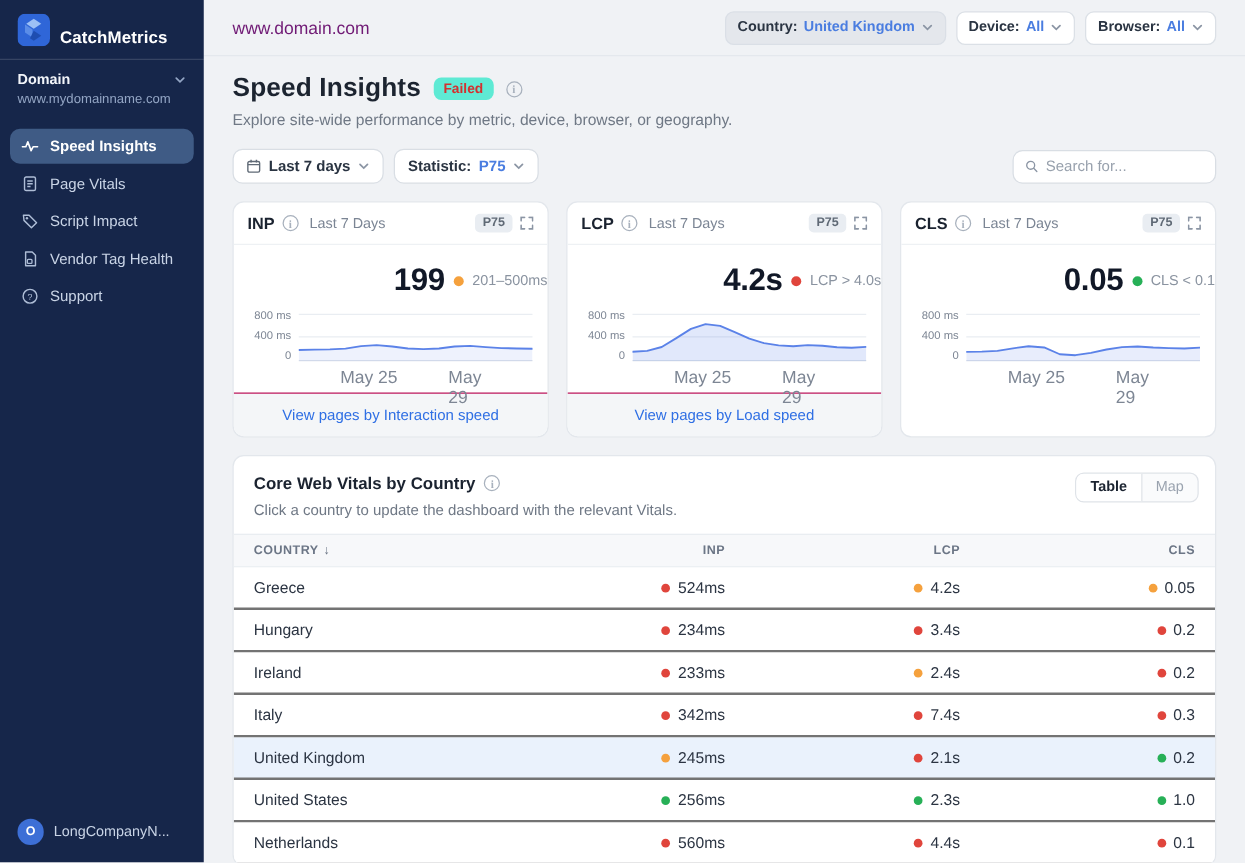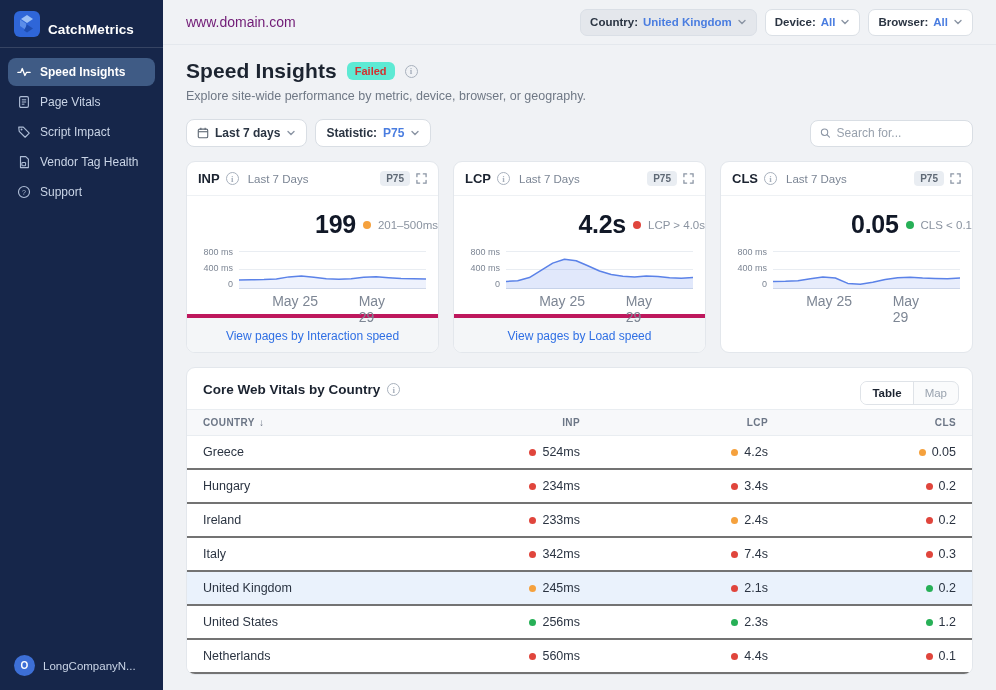--- a/index.html
+++ b/index.html
@@ -115,21 +115,21 @@
   .yaxis .t0 { top:-4px; } .yaxis .t1 { top:12px; } .yaxis .t2 { top:28px; }
   .plot { flex:1; }
   .grid-area { position:relative; height:38px; }
   .gl { position:absolute; left:0; right:0; height:1px; background:#e9edf2; }
   .gl.g0{top:0;} .gl.g1{top:18px;} .gl.g2{bottom:0; background:#dfe4ea;}
   .spark { position:absolute; inset:0; width:100%; height:100%; }
   .xlabels { position:relative; height:17px; }
   .xlabels span { position:absolute; top:4px; transform:translateX(-50%); font-size:14px; color:#7d8694; }
   .xlabels .x0 { left:30%; } .xlabels .x1 { left:76%; }
   .mcard-foot {
-    margin-top:8px; background:#f4f6f8; border-top:4px solid #be185d;
+    margin-top:8px; background:#f4f6f8; border-top:1px solid #be185d;
     text-align:center; padding:8px 4px;
   }
   .mcard-foot a { color:#2f6fe4; font-size:12px; text-decoration:none; cursor:pointer; }
 
   
   .country-card {
     margin-top:14px; background:#fff; border:1px solid #e3e7ec; border-radius:9px;
     overflow:hidden; position:relative;
   }
   .cc-head { padding:14px 16px 12px; position:relative; }
@@ -170,20 +170,31 @@
     <svg width="26" height="26" viewBox="0 0 26 26">
       <rect x="0" y="0" width="26" height="26" rx="6" fill="#2f66d8"></rect>
       <polygon points="13,4 19,8 13,12 7,8" fill="#9cc0f5"></polygon>
       <polygon points="6,8.5 12,12.5 12,19 6,15" fill="#5b8de8"></polygon>
       <polygon points="13,13.5 19,17.5 13,21.5 10,19.5" fill="#1e4db0"></polygon>
     </svg>
     <span class="brand-name">CatchMetrics</span>
   </div>
   <div class="sb-divider"></div>
 
+  <div class="domain-block">
+    <div class="domain-row">
+      <span class="domain-label">Domain</span>
+      <span class="chev">
+        <svg width="10" height="10" viewBox="0 0 10 10">
+            <polyline points="2,3.5 5,6.5 8,3.5" fill="none" stroke="#93a5c4" stroke-width="1.4" stroke-linecap="round"></polyline>
+          </svg>
+      </span>
+    </div>
+    <div class="domain-value">www.mydomainname.com</div>
+  </div>
 
   <nav class="nav">
     <div class="nav-item active">
       <svg width="14" height="14" viewBox="0 0 16 16">
           <path d="M1 8.5h3.2l1.8-4.5 3 8 1.8-3.5H15" fill="none" stroke="currentColor" stroke-width="1.5" stroke-linecap="round" stroke-linejoin="round"></path>
         </svg>
       <span>Speed Insights</span>
     </div>
     <div class="nav-item">
       <svg width="14" height="14" viewBox="0 0 16 16">
@@ -431,20 +442,21 @@
         </div>
       </section>
     </div>
 
     <section class="country-card">
       <div class="cc-head">
         <div class="cc-title-row">
           <span class="cc-title">Core Web Vitals by Country</span>
           <span class="info-i">i</span>
         </div>
+        <div class="cc-sub">Click a country to update the dashboard with the relevant Vitals.</div>
         <div class="toggle">
           <span class="tg-seg on">Table</span>
           <span class="tg-seg">Map</span>
         </div>
       </div>
 
       <div class="tbl-header">
         <div class="col-country">
           <span>COUNTRY</span>
           <span class="sort-ic">↓</span>
@@ -534,21 +546,21 @@
         <div class="cell-num">
             <span class="dot" style="background: rgb(39, 176, 87);"></span>
             <span>256ms</span>
           </div>
         <div class="cell-num">
             <span class="dot" style="background: rgb(39, 176, 87);"></span>
             <span>2.3s</span>
           </div>
         <div class="cell-num">
             <span class="dot" style="background: rgb(39, 176, 87);"></span>
-            <span>1.2</span>
+            <span>1.0</span>
           </div>
       </div>
       <div class="trow">
         <div class="cell-country">Netherlands</div>
         <div class="cell-num">
             <span class="dot" style="background: rgb(224, 69, 60);"></span>
             <span>560ms</span>
           </div>
         <div class="cell-num">
             <span class="dot" style="background: rgb(224, 69, 60);"></span>

